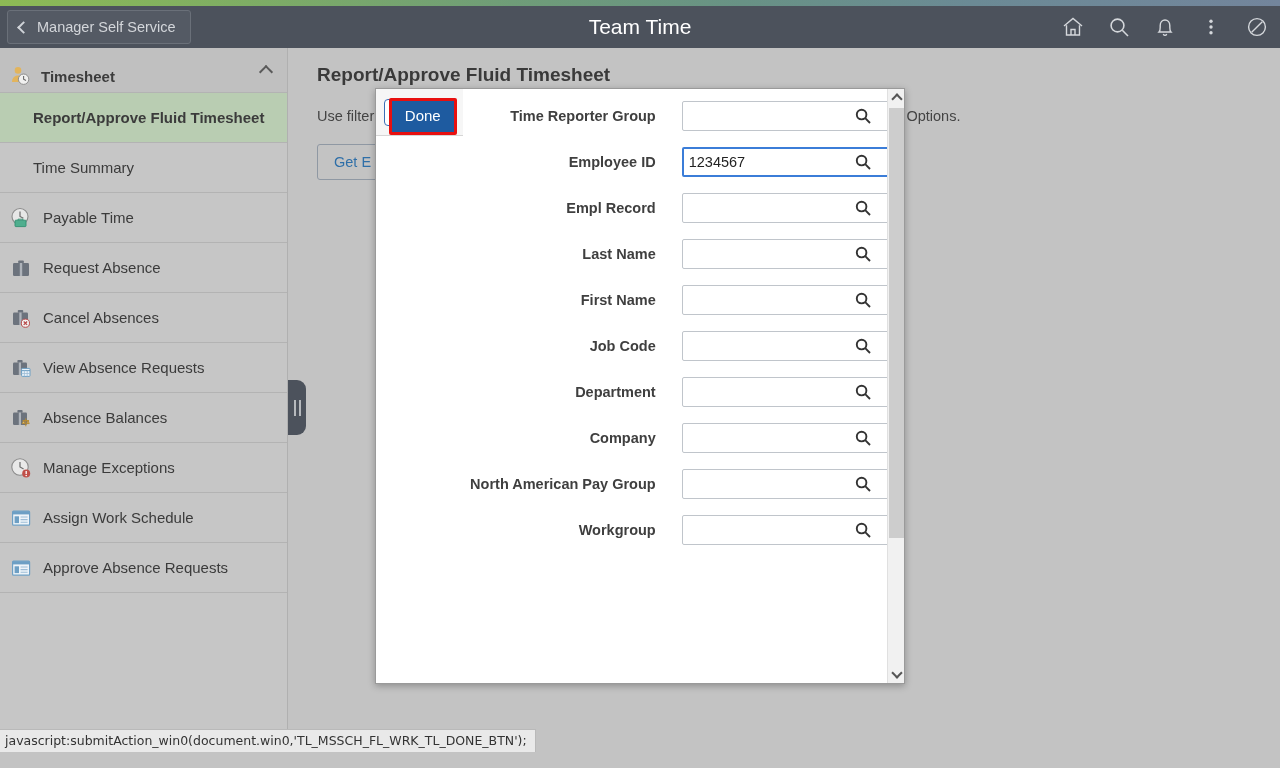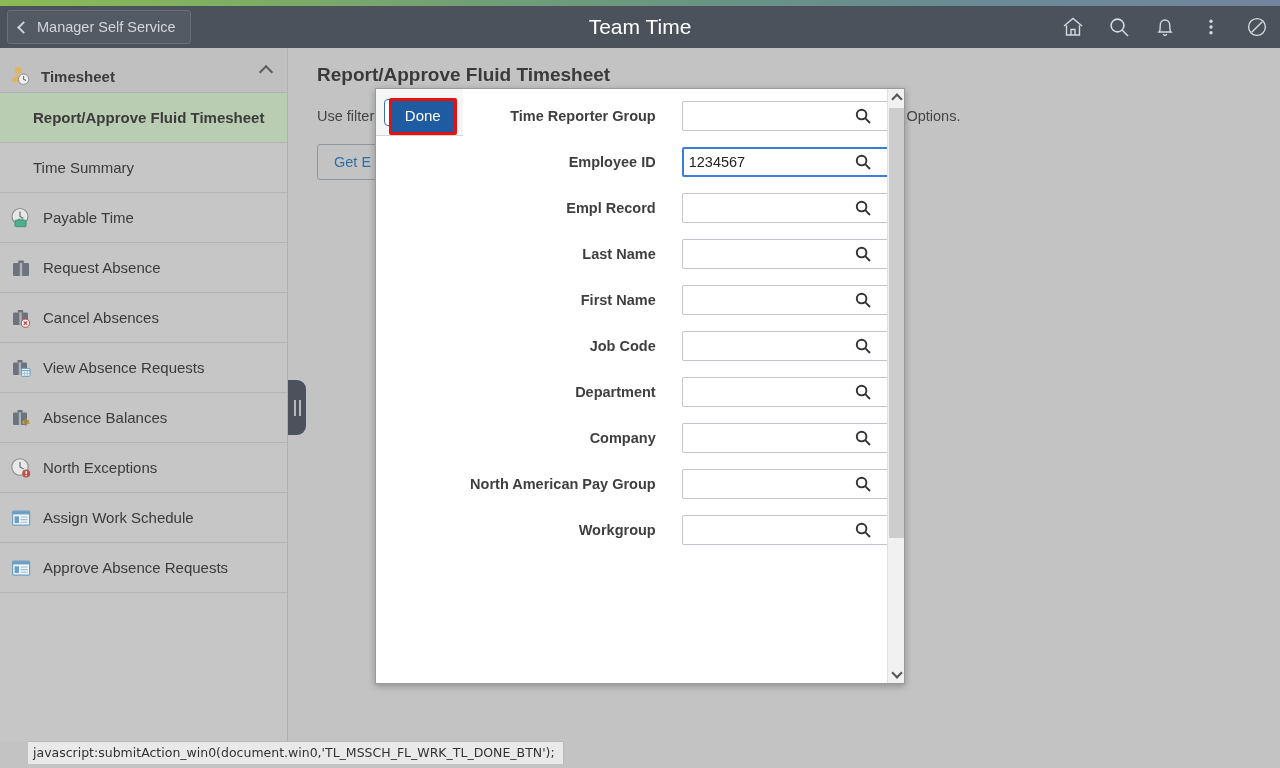--- a/index.html
+++ b/index.html
@@ -273,24 +273,23 @@
     width: 15px; height: 430px;
     background: #cdcdcd;
     cursor: pointer;
   }
   .chev { width: 8px; height: 8px; border-left: 2px solid #555; border-top: 2px solid #555; }
   .chev.down { transform: rotate(225deg); margin-top: -4px; }
   .chev.up { transform: rotate(45deg); margin-top: 3px; }
 
   
   .statusbar {
-    position: absolute; left: 0; bottom: 4px;
+    position: absolute; left: 0; bottom: 16px;
     height: 23px; width: 1280px;
     background: #c3c3c3;
-    padding-left: 28px;
   }
   .statusbar .txt {
     display: inline-block;
     background: #e9e9e9;
     border-top: 1px solid #b9b9b9;
     border-right: 1px solid #b9b9b9;
     height: 23px;
     line-height: 22px;
     padding: 0 8px 0 5px;
     font-size: 12.5px;
@@ -436,21 +435,21 @@
     <div class="side-item">
       <span class="side-ico">
         <svg width="24" height="24" viewBox="0 0 24 24">
           <circle cx="11" cy="11" r="8.2" fill="#e9e9e9" stroke="#8b8b8b" stroke-width="1.1"></circle>
           <path d="M11 6 V11 L14.6 13" stroke="#6d6d6d" stroke-width="1.2" fill="none"></path>
           <circle cx="17.2" cy="17.4" r="4" fill="#c0504a"></circle>
           <path d="M17.2 15 V18" stroke="#fff" stroke-width="1.3"></path>
           <circle cx="17.2" cy="19.5" r="0.8" fill="#fff"></circle>
         </svg>
       </span>
-      <span class="ilabel">North Exceptions</span>
+      <span class="ilabel">Manage Exceptions</span>
     </div>
 
     <div class="side-item">
       <span class="side-ico">
         <svg width="24" height="24" viewBox="0 0 24 24">
           <rect x="3.6" y="5.2" width="17" height="14" rx="1" fill="#eef4f9" stroke="#6d9fc4" stroke-width="1.2"></rect>
           <rect x="3.6" y="5.2" width="17" height="3.2" fill="#6d9fc4"></rect>
           <rect x="5.6" y="10.3" width="4.4" height="6.8" fill="#6d9fc4"></rect>
           <path d="M11.6 11 H18.6 M11.6 13.6 H18.6 M11.6 16.2 H18.6" stroke="#9dbdd6" stroke-width="1.1"></path>
         </svg>

